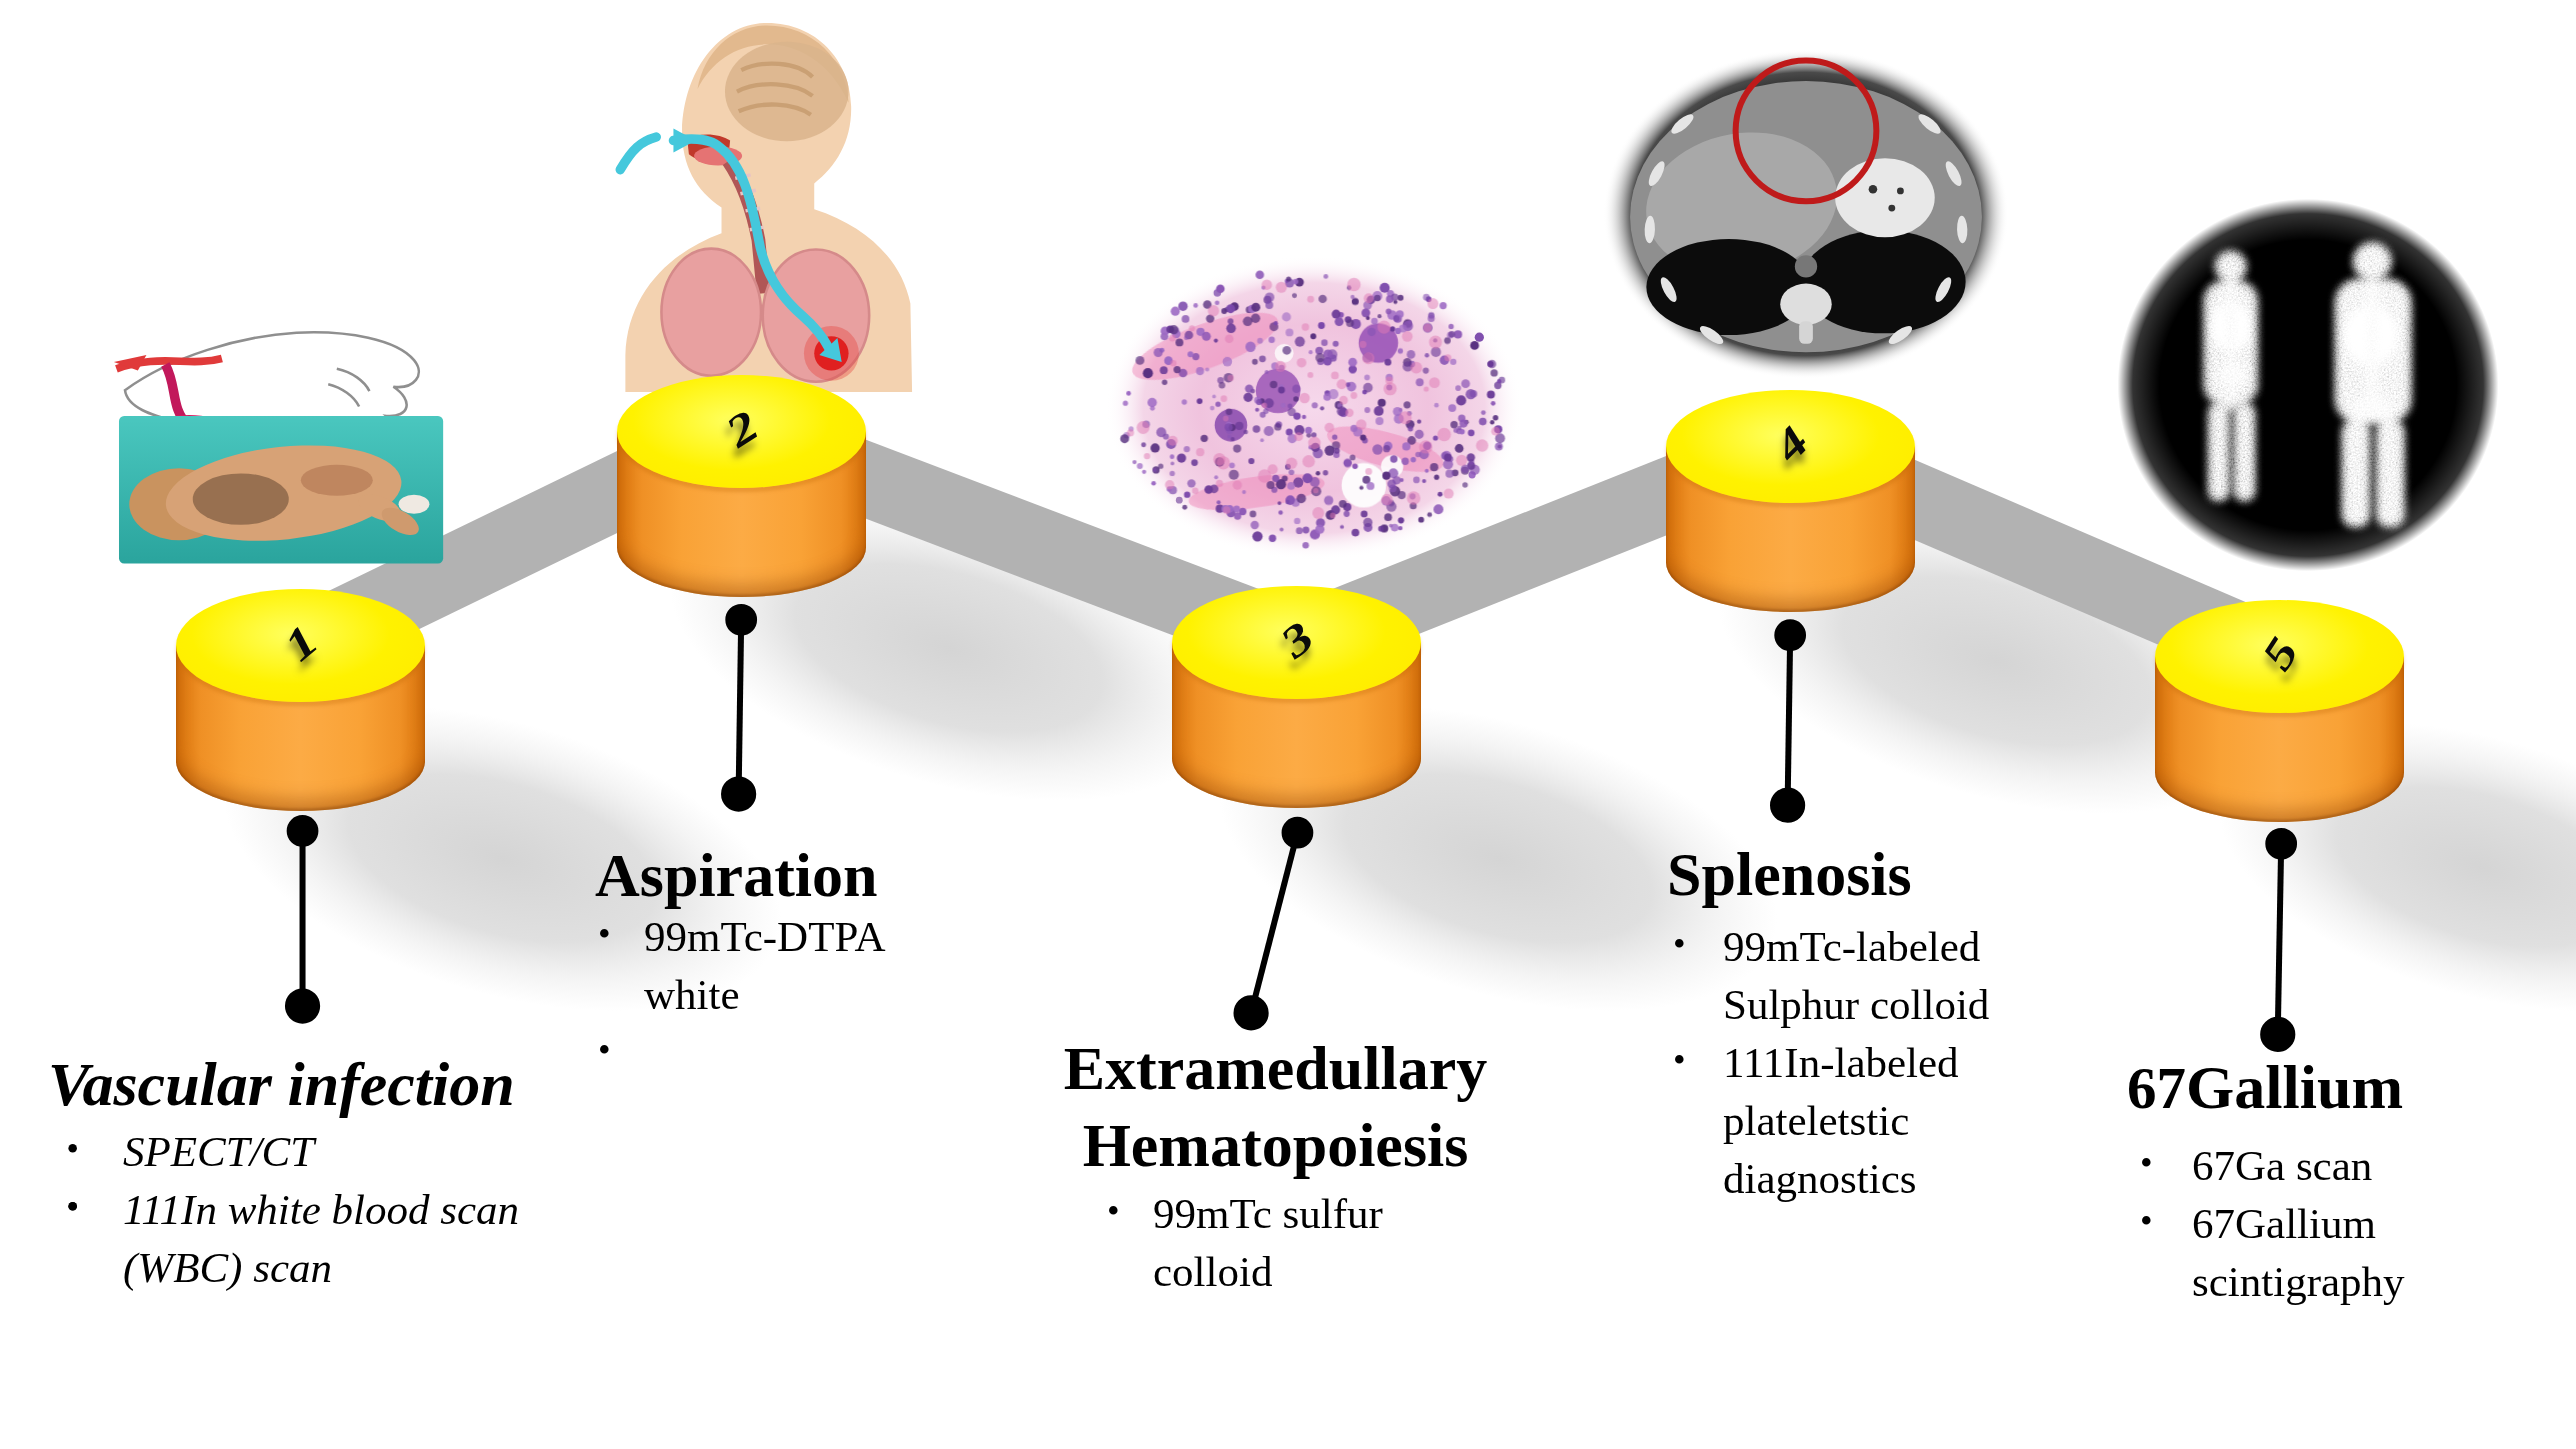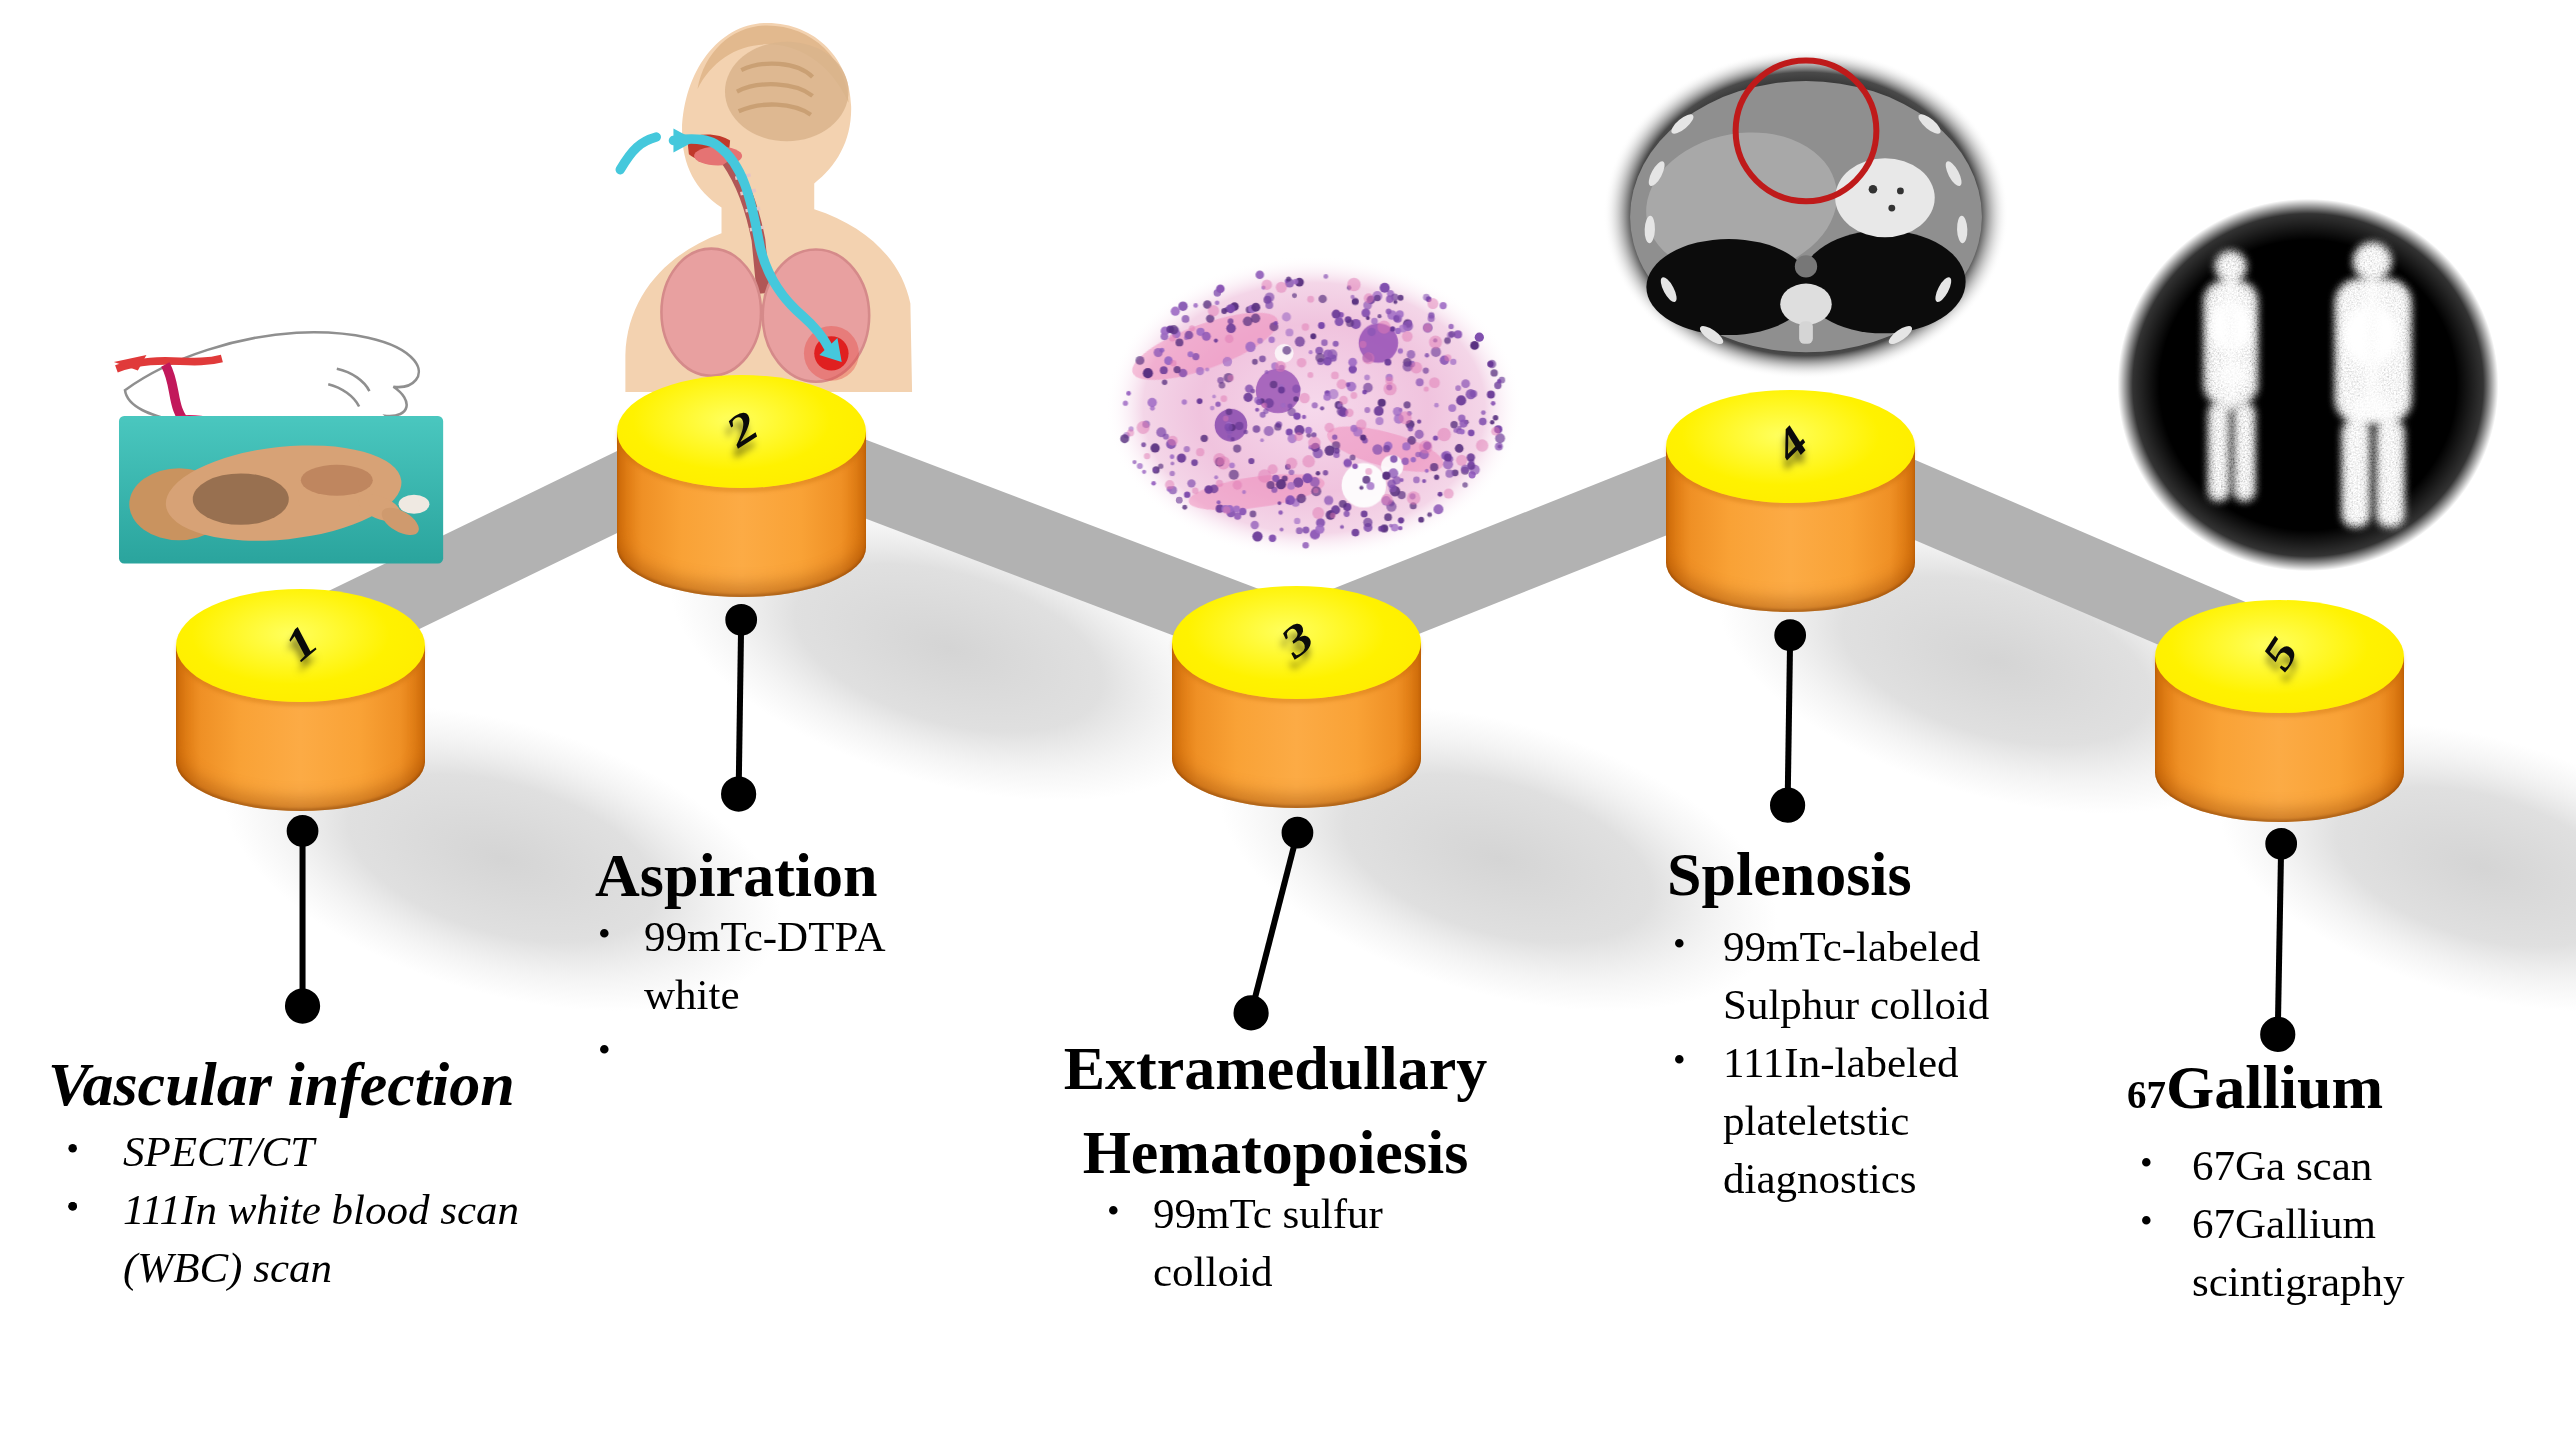--- a/index.html
+++ b/index.html
@@ -18,21 +18,21 @@
     background:radial-gradient(ellipse at 46% 40%, #ffff5e 0%, #fff200 52%, #ffec00 82%, #f6d800 100%);
     box-shadow:0 4.3px 3.4px rgba(190,100,0,.28);}
   .cyl .num{position:absolute;left:50%;top:50%;
     font-style:italic;font-weight:700;font-size:55px;line-height:1;
     transform:translate(-50%,-56%) rotate(var(--rot)) scale(1,.8);
     color:#0a0a0a;text-shadow:-6.9px 7.7px 8.6px rgba(0,0,0,.5);}
 
   
   .tb{position:absolute;z-index:4;}
   .tb .title{font-weight:700;font-size:62px;line-height:76px;white-space:pre-line;}
-  .tb .title .pfx{font-size:39px;}
+  .tb .title .pfx{font-size:59px;}
   .tb.center .title{text-align:center;}
   .tb ul{list-style:none;margin:0;padding:0;position:absolute;}
   .tb li{position:relative;white-space:pre-line;font-size:43px;line-height:58px;}
   .tb li .bm{position:absolute;top:-2.6px;font-size:36px;}
   .tb1{left:48px;top:1046px;width:567px;font-style:italic;}   .tb1 ul{left:75px;top:77px;}  .tb1 .bm{left:-57px;}
   .tb2{left:595px;top:837px;width:361px;}   .tb2 ul{left:49px;top:71px;}  .tb2 .bm{left:-46px;}
   .tb3{left:1035px;top:1030px;width:481px;} .tb3 ul{left:118px;top:155px;}.tb3 .bm{left:-46px;}
   .tb4{left:1636px;top:836px;width:361px;margin-left:31px;}  .tb4 ul{left:56px;top:82px;}  .tb4 .bm{left:-50px;}
   .tb5{left:2127px;top:1049px;width:361px;} .tb5 ul{left:65px;top:88px;} .tb5 .bm{left:-52px;}
 

